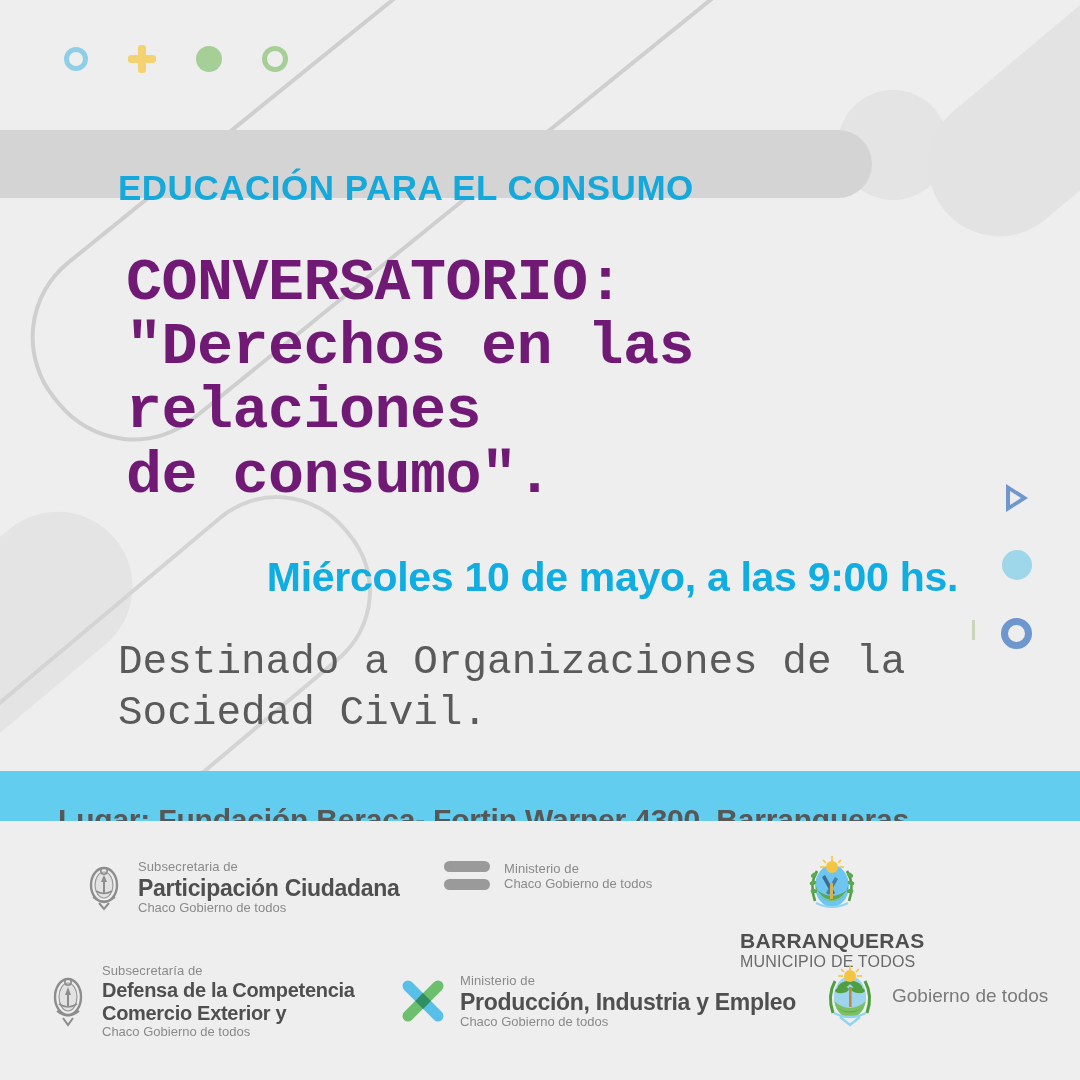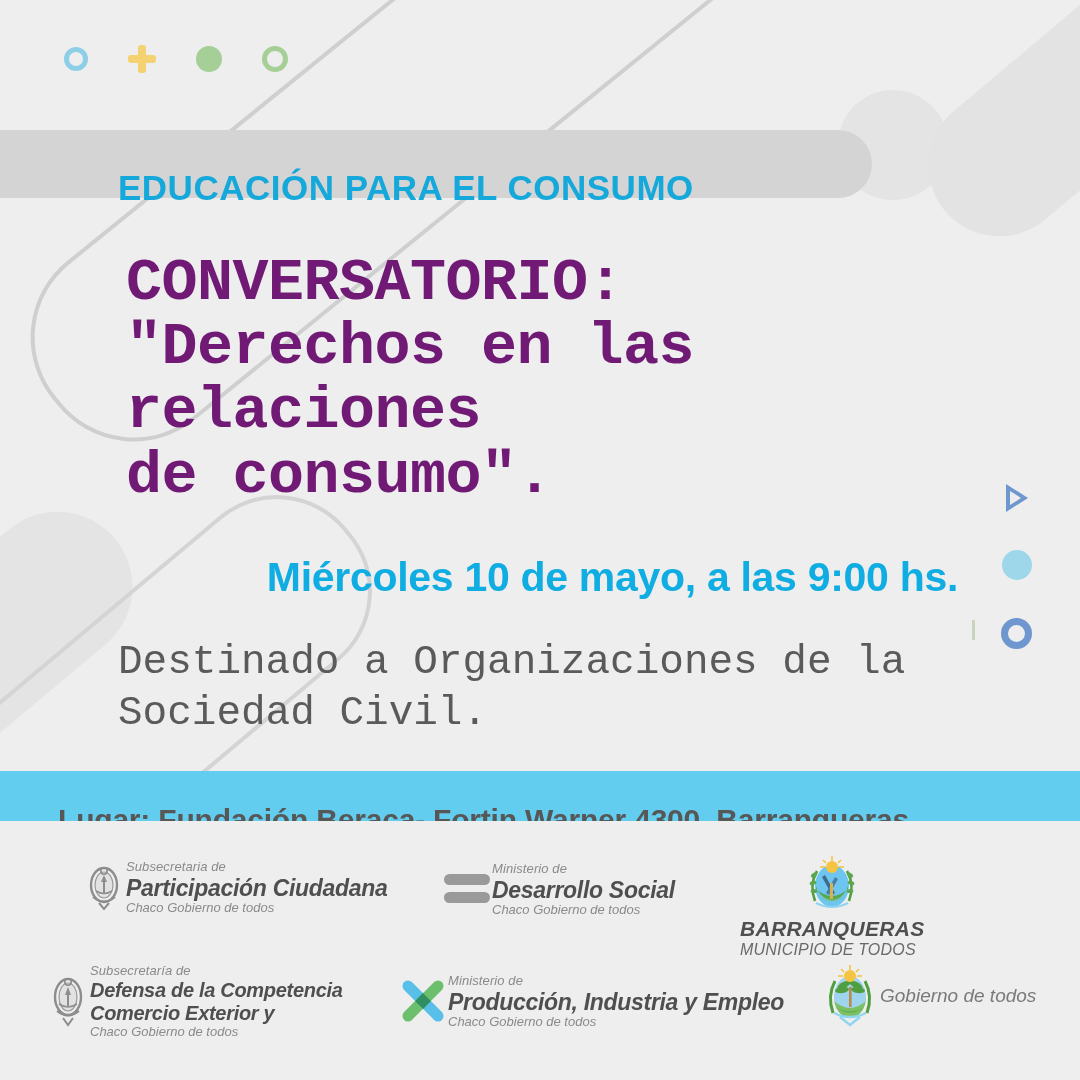--- a/index.html
+++ b/index.html
@@ -285,22 +285,21 @@
     position: absolute;
     display: flex;
     align-items: center;
   }
   .row-top { left: 0; top: 36px; width: 1080px; justify-content: flex-start; }
   .row-bottom { left: 0; top: 140px; width: 1080px; justify-content: flex-start; }
 
   .logo {
     display: flex;
     align-items: center;
-    gap: 2px;
-    font-style: italic;
+    gap: 14px;
   }
   .logo-mark { flex: 0 0 auto; display: flex; align-items: center; justify-content: center; }
   .logo-text { line-height: 1.14; }
   .logo-pre {
     font-size: 13px;
     color: #8a8a8a;
     font-weight: 400;
     letter-spacing: .1px;
   }
   .logo-main {
@@ -428,21 +427,20 @@
         </span>
       </div>
 
       <div class="logo" id="logo-desarrollo">
         <span class="logo-mark bars-mark">
           <i></i>
           <i></i>
         </span>
         <span class="logo-text">
           <span class="logo-pre">Ministerio de</span>
-          <div class="logo-main">Desarrollo Social</div>
           <div class="logo-sub">Chaco Gobierno de todos</div>
         </span>
       </div>
 
       <div class="logo" id="logo-barranqueras">
         <span class="logo-mark">
           <svg width="54" height="62" viewBox="0 0 54 62" aria-hidden="true">
             <ellipse cx="27" cy="33" rx="17" ry="21" fill="#ffffff"></ellipse>
             <path d="M10 33 a17 21 0 0 1 34 0 a17 21 0 0 1 -34 0" fill="#6ec6f0"></path>
             <path d="M11 36 q16 14 32 0 l0 -3 a17 21 0 0 1 -32 0 z" fill="#5aa84f"></path>

